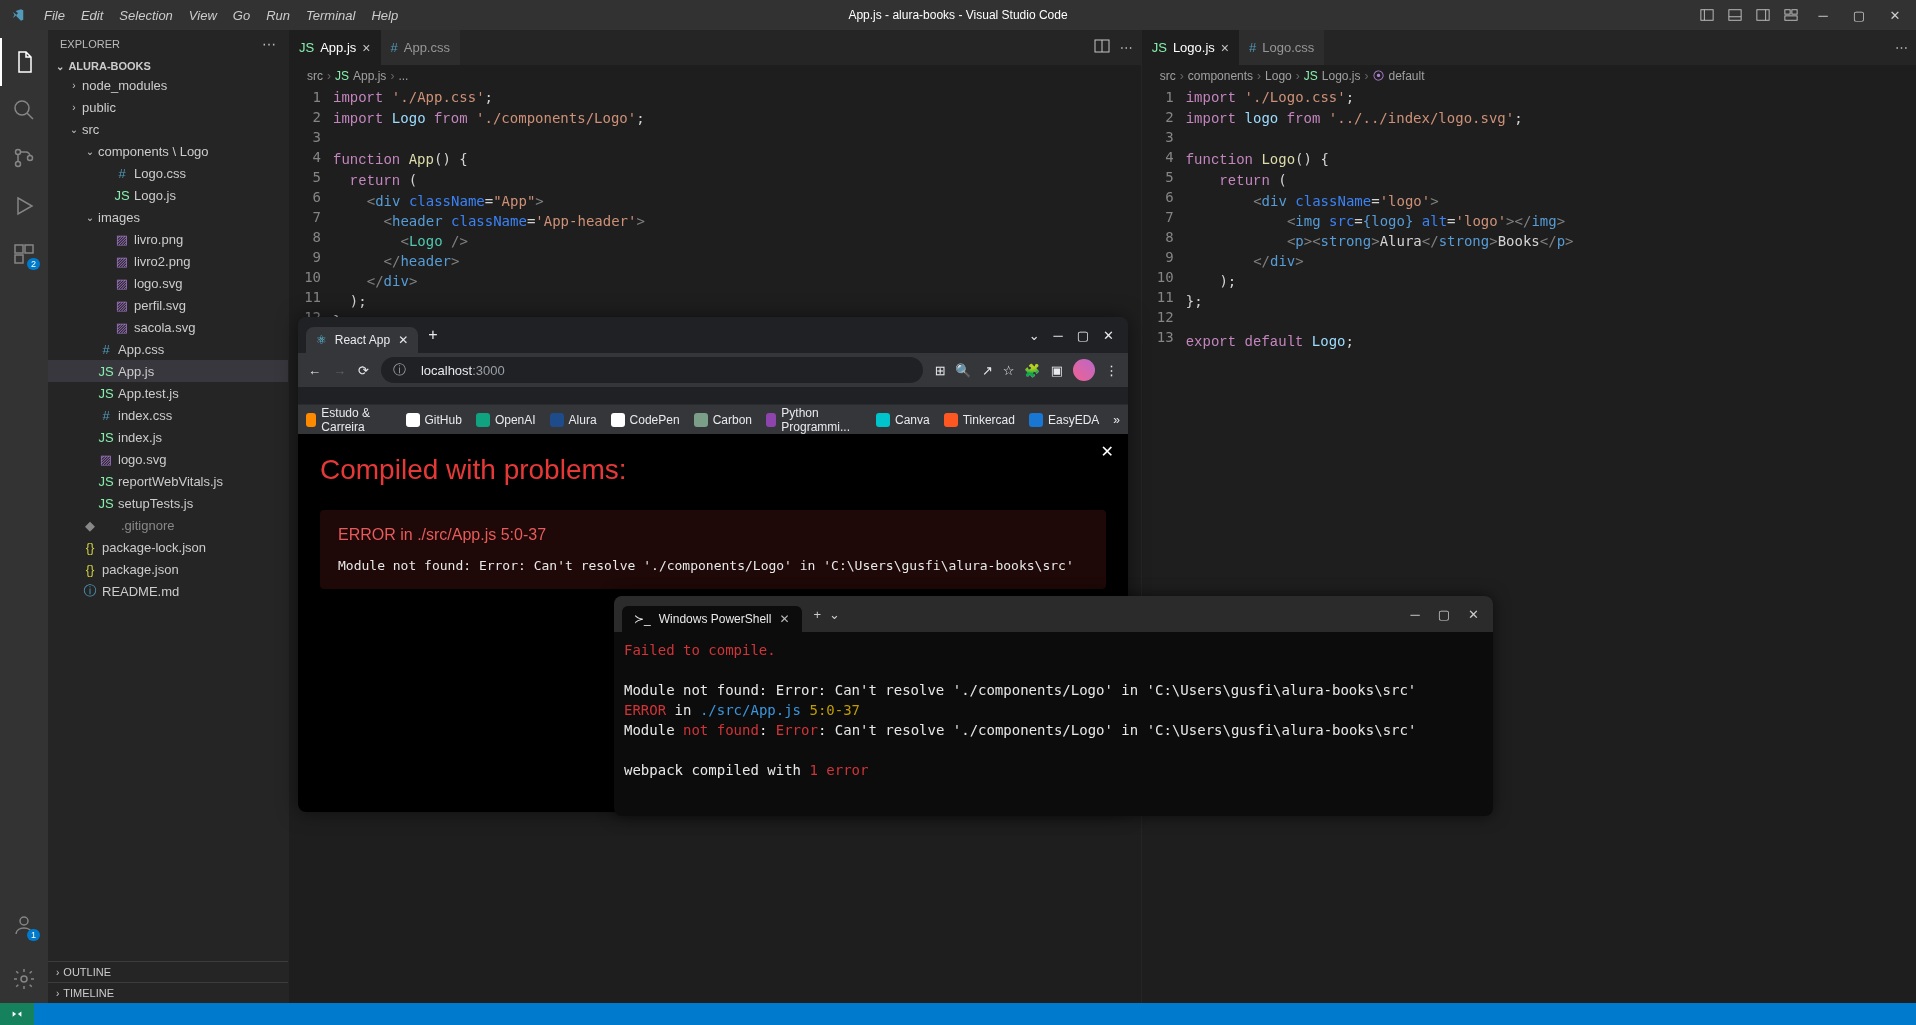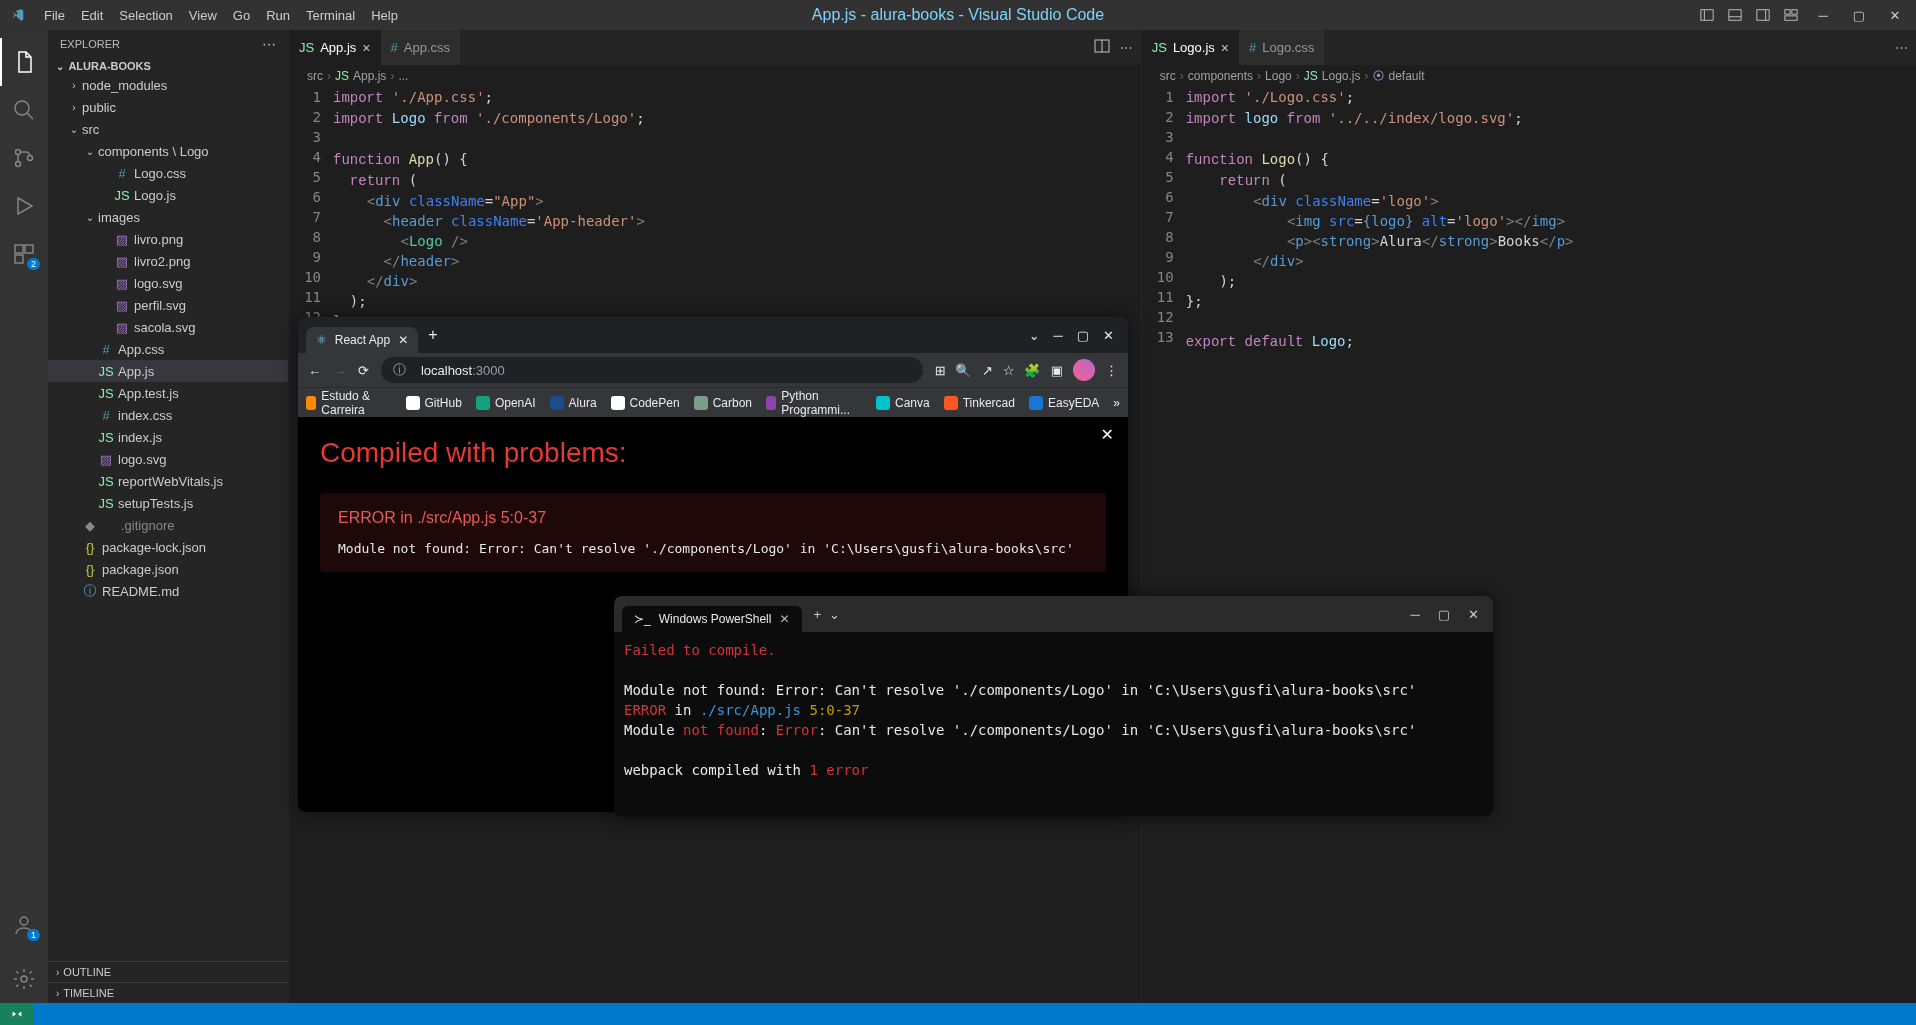--- a/index.html
+++ b/index.html
@@ -2,22 +2,22 @@
 <html><head>
 <meta charset="utf-8">
 <style>
 * { margin: 0; padding: 0; box-sizing: border-box; }
 body { font-family: 'Segoe UI', Tahoma, sans-serif; font-size: 13px; background: #1e1e1e; color: #cccccc; width: 1916px; height: 1025px; overflow: hidden; position: relative; }
 
 
 .titlebar { height: 30px; background: #323233; display: flex; align-items: center; color: #cccccc; }
 .titlebar .vscode-logo { width: 36px; display: flex; justify-content: center; align-items: center; color:#519aba;}
 .titlebar .menu { display: flex; }
-.titlebar .menu-item { padding: 0 8px; cursor: pointer; font-size: 13px; }
-.titlebar .title { position: absolute; left: 50%; transform: translateX(-50%); font-size: 16px; color: #7dd3fc; }
+.titlebar .menu-item { padding: 0 8px; cursor: pointer; font-size: 13px; font-style: italic; }
+.titlebar .title { position: absolute; left: 50%; transform: translateX(-50%); font-size: 12px; color: #ffffff; }
 .titlebar .window-controls { margin-left: auto; display: flex; align-items:center; gap:6px; padding-right:6px;}
 .titlebar .winbtn { width: 30px; height: 30px; display: flex; align-items: center; justify-content: center; font-size:13px;}
 .titlebar .layoutbtn { width:22px; height:22px; display:flex; align-items:center; justify-content:center; }
 .titlebar svg{width:14px;height:14px;}
 
 
 .main { display: flex; height: calc(100% - 52px); }
 
 
 .activity-bar { width: 48px; background: #333333; display: flex; flex-direction: column; align-items: center; padding-top: 8px; }
@@ -66,21 +66,21 @@
 .browser-top{height:36px; background:#202124; display:flex; align-items:flex-end;}
 .browser-tab{background:#35363a; border-radius:8px 8px 0 0; margin-left:8px; display:flex; align-items:center; padding:6px 10px; color:#e8eaed; font-size:12px; gap:8px;}
 .browser-tab .bticon{color:#61dafb;}
 .browser-newtab{color:#e8eaed; padding:0 10px; font-size:16px; align-self:center;}
 .browser-winctrl{margin-left:auto; display:flex; gap:14px; padding:0 14px; color:#e8eaed; align-self:center;}
 .browser-addr{height:34px; background:#35363a; display:flex; align-items:center; padding:0 10px; gap:12px; color:#e8eaed;}
 .browser-addr .urlbox{flex:1; background:#202124; border-radius:20px; padding:4px 12px; display:flex; align-items:center; gap:8px; color:#9aa0a6; font-size:13px;}
 .browser-addr .urlbox .hosttext{color:#e8eaed;padding-left:7px;}
 .browser-addr .ricons{display:flex; gap:10px; align-items:center;}
 .browser-addr .avatar{width:22px;height:22px;border-radius:50%;background:linear-gradient(45deg,#f06292,#ba68c8);}
-.browser-bookmarks{height:30px; background:#35363a; border-top:1px solid #2a2b2e; display:flex; align-items:center; padding:0 8px; gap:14px; font-size:12px; color:#e8eaed;}
+.browser-bookmarks{height:30px; background:#35363a; border-top:1px solid #2a2b2e; display:flex; align-items:center; padding:0 8px; gap:14px; font-size:12px; color:#e8eaed;margin-top:17px;}
 .browser-bookmarks .bm{display:flex; align-items:center; gap:5px;}
 .browser-bookmarks .bmico{width:14px;height:14px;border-radius:3px;display:inline-block;}
 .browser-content{flex:1; background:#000000; padding:20px 22px; color:#ccc; overflow:auto; position:relative;}
 .browser-content .closex{position:absolute; top:8px; right:14px; color:#fff; font-size:16px;}
 .err-title{color:#e73838; font-size:28px; font-weight:400; margin-bottom:24px;}
 .err-box{background:rgba(120,30,30,0.25); border-radius:4px; padding:16px 18px;}
 .err-hd{color:#e75b5b; font-size:16px; margin-bottom:14px;}
 .err-msg{font-family:Consolas,monospace; font-size:13px; color:#e8e8e8;}
 
 

